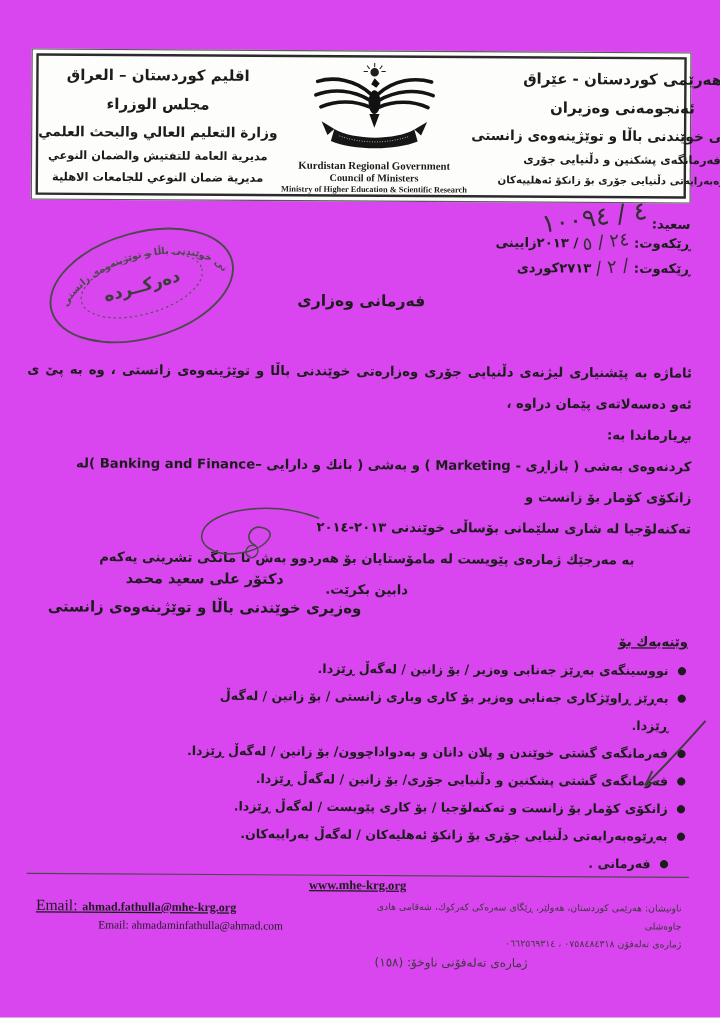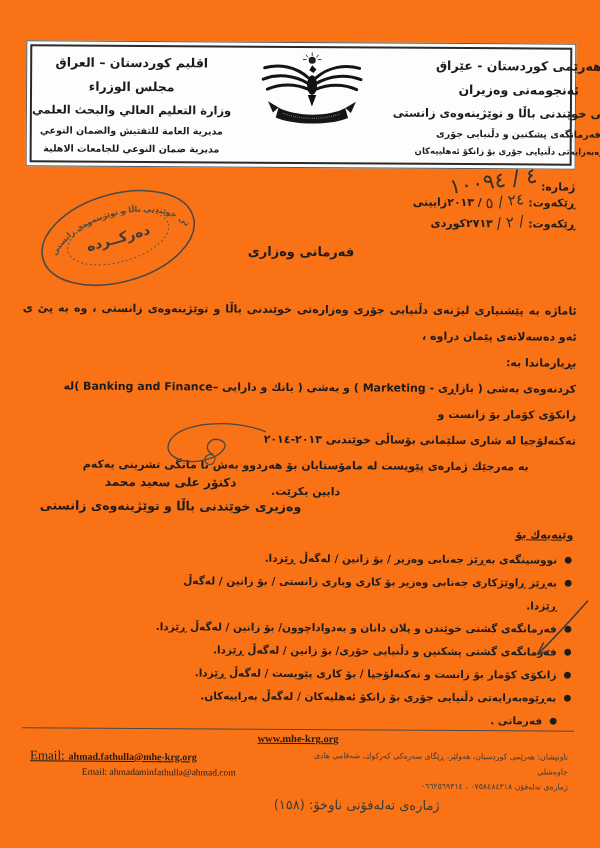--- a/index.html
+++ b/index.html
@@ -1,18 +1,18 @@
 <!DOCTYPE html>
 <html lang="ckb" dir="ltr"><head>
 <meta charset="utf-8">
 <style>
   html,body{margin:0;padding:0;background:#e8e8e6;}
   .page{
     position:relative;width:600px;height:848px;margin:0 auto;
-    background:#f97316;overflow:hidden;color:#1c1c1c;
+    background:#d946ef;overflow:hidden;color:#1c1c1c;
     font-family:"DejaVu Sans",sans-serif;
   }
   .scan{position:absolute;inset:0;transform:rotate(0.35deg);}
 
   
   .header-box{position:absolute;left:24px;top:42px;width:550px;height:126px;
     border:1px solid #5a5a5a;padding:3px;box-sizing:border-box;background:#fdfdfc;}
   .header-inner{width:100%;height:100%;border:2.5px solid #2b2b2b;box-sizing:border-box;
     display:flex;flex-direction:row;}
   .h-col{flex:0 0 35%;display:flex;flex-direction:column;justify-content:center;
@@ -70,21 +70,21 @@
   .footer-rule{position:absolute;left:24px;right:24px;top:729px;border-top:1.5px solid #4a4a4a;}
   .site{position:absolute;left:0;right:0;top:733px;text-align:center;
     font-family:"Liberation Serif",serif;font-size:10.5px;font-weight:bold;text-decoration:underline;}
   .emails{position:absolute;left:32px;top:747px;width:260px;font-family:"Liberation Serif",serif;}
   .email1{text-decoration:underline;}
   .email1 .elabel{font-size:13px;}
   .email1 .eaddr{font-size:10px;font-weight:bold;}
   .email2{margin-top:3px;margin-left:52px;font-size:9.5px;}
   .addr{position:absolute;right:30px;top:748px;width:270px;direction:rtl;text-align:right;
     font-size:7.8px;line-height:15px;color:#3a3a3a;}
-  .internal{position:absolute;right:158px;top:797px;direction:rtl;font-size:13px;color:#3a3a3a;}
+  .internal{position:absolute;right:158px;top:797px;direction:rtl;font-size:10px;color:#3a3a3a;}
 </style>
 </head>
 <body>
 
 <div class="page">
   <div class="scan">
 
     <div class="header-box">
       <div class="header-inner">
 
@@ -117,36 +117,41 @@
                 <path d="M80,46 C100,34 124,32 144,40"></path>
                 <path d="M80,54 C98,46 120,46 138,54"></path>
               </g>
               <path d="M69,62 L75,78 L81,62 Z" fill="#111"></path>
               <path d="M28,80 C50,93 100,93 122,80 L126,94 C100,105 50,105 24,94 Z" fill="#161616"></path>
               <path d="M28,80 L13,71 L20,87 Z" fill="#161616"></path>
               <path d="M122,80 L137,71 L130,87 Z" fill="#161616"></path>
               <path d="M34,88 C60,97 90,97 116,88" fill="none" stroke="#fff" stroke-width="1" stroke-dasharray="1,2" opacity="0.85"></path>
             </svg>
           </span>
+          <div class="eng">
+            <div class="e1">Kurdistan Regional Government</div>
+            <div class="e2">Council of Ministers</div>
+            <div class="e3">Ministry of Higher Education &amp; Scientific Research</div>
+          </div>
         </div>
 
         <div class="h-col h-ku" dir="rtl">
           <div class="hl-big">هەرێمی کوردستان - عێراق</div>
           <div class="hl-big">ئەنجومەنی وەزیران</div>
           <div class="hl-med">وەزارەتی خوێندنی باڵا و توێژینەوەی زانستی</div>
           <div class="hl-sm">فەرمانگەی پشکنین و دڵنیایی جۆری</div>
           <div class="hl-xs">بەڕێوەبەرایەتی دڵنیایی جۆری بۆ زانکۆ ئەهلییەکان</div>
         </div>
 
       </div>
     </div>
 
     <div class="refs">
       <div class="ref-row">
-        <span>ژمارە:</span>
+        <span>سعید:</span>
         <span class="hand hand-num">٤ / ١٠٠٩٤</span>
       </div>
       <div class="ref-row">
         <span>ڕێکەوت:</span>
         <span class="hand hand-med">٢٤ / ٥</span>
         <span>/ ٢٠١٣زایینی</span>
       </div>
       <div class="ref-row">
         <span>ڕێکەوت:</span>
         <span class="hand hand-med">/ ٢ /</span>

